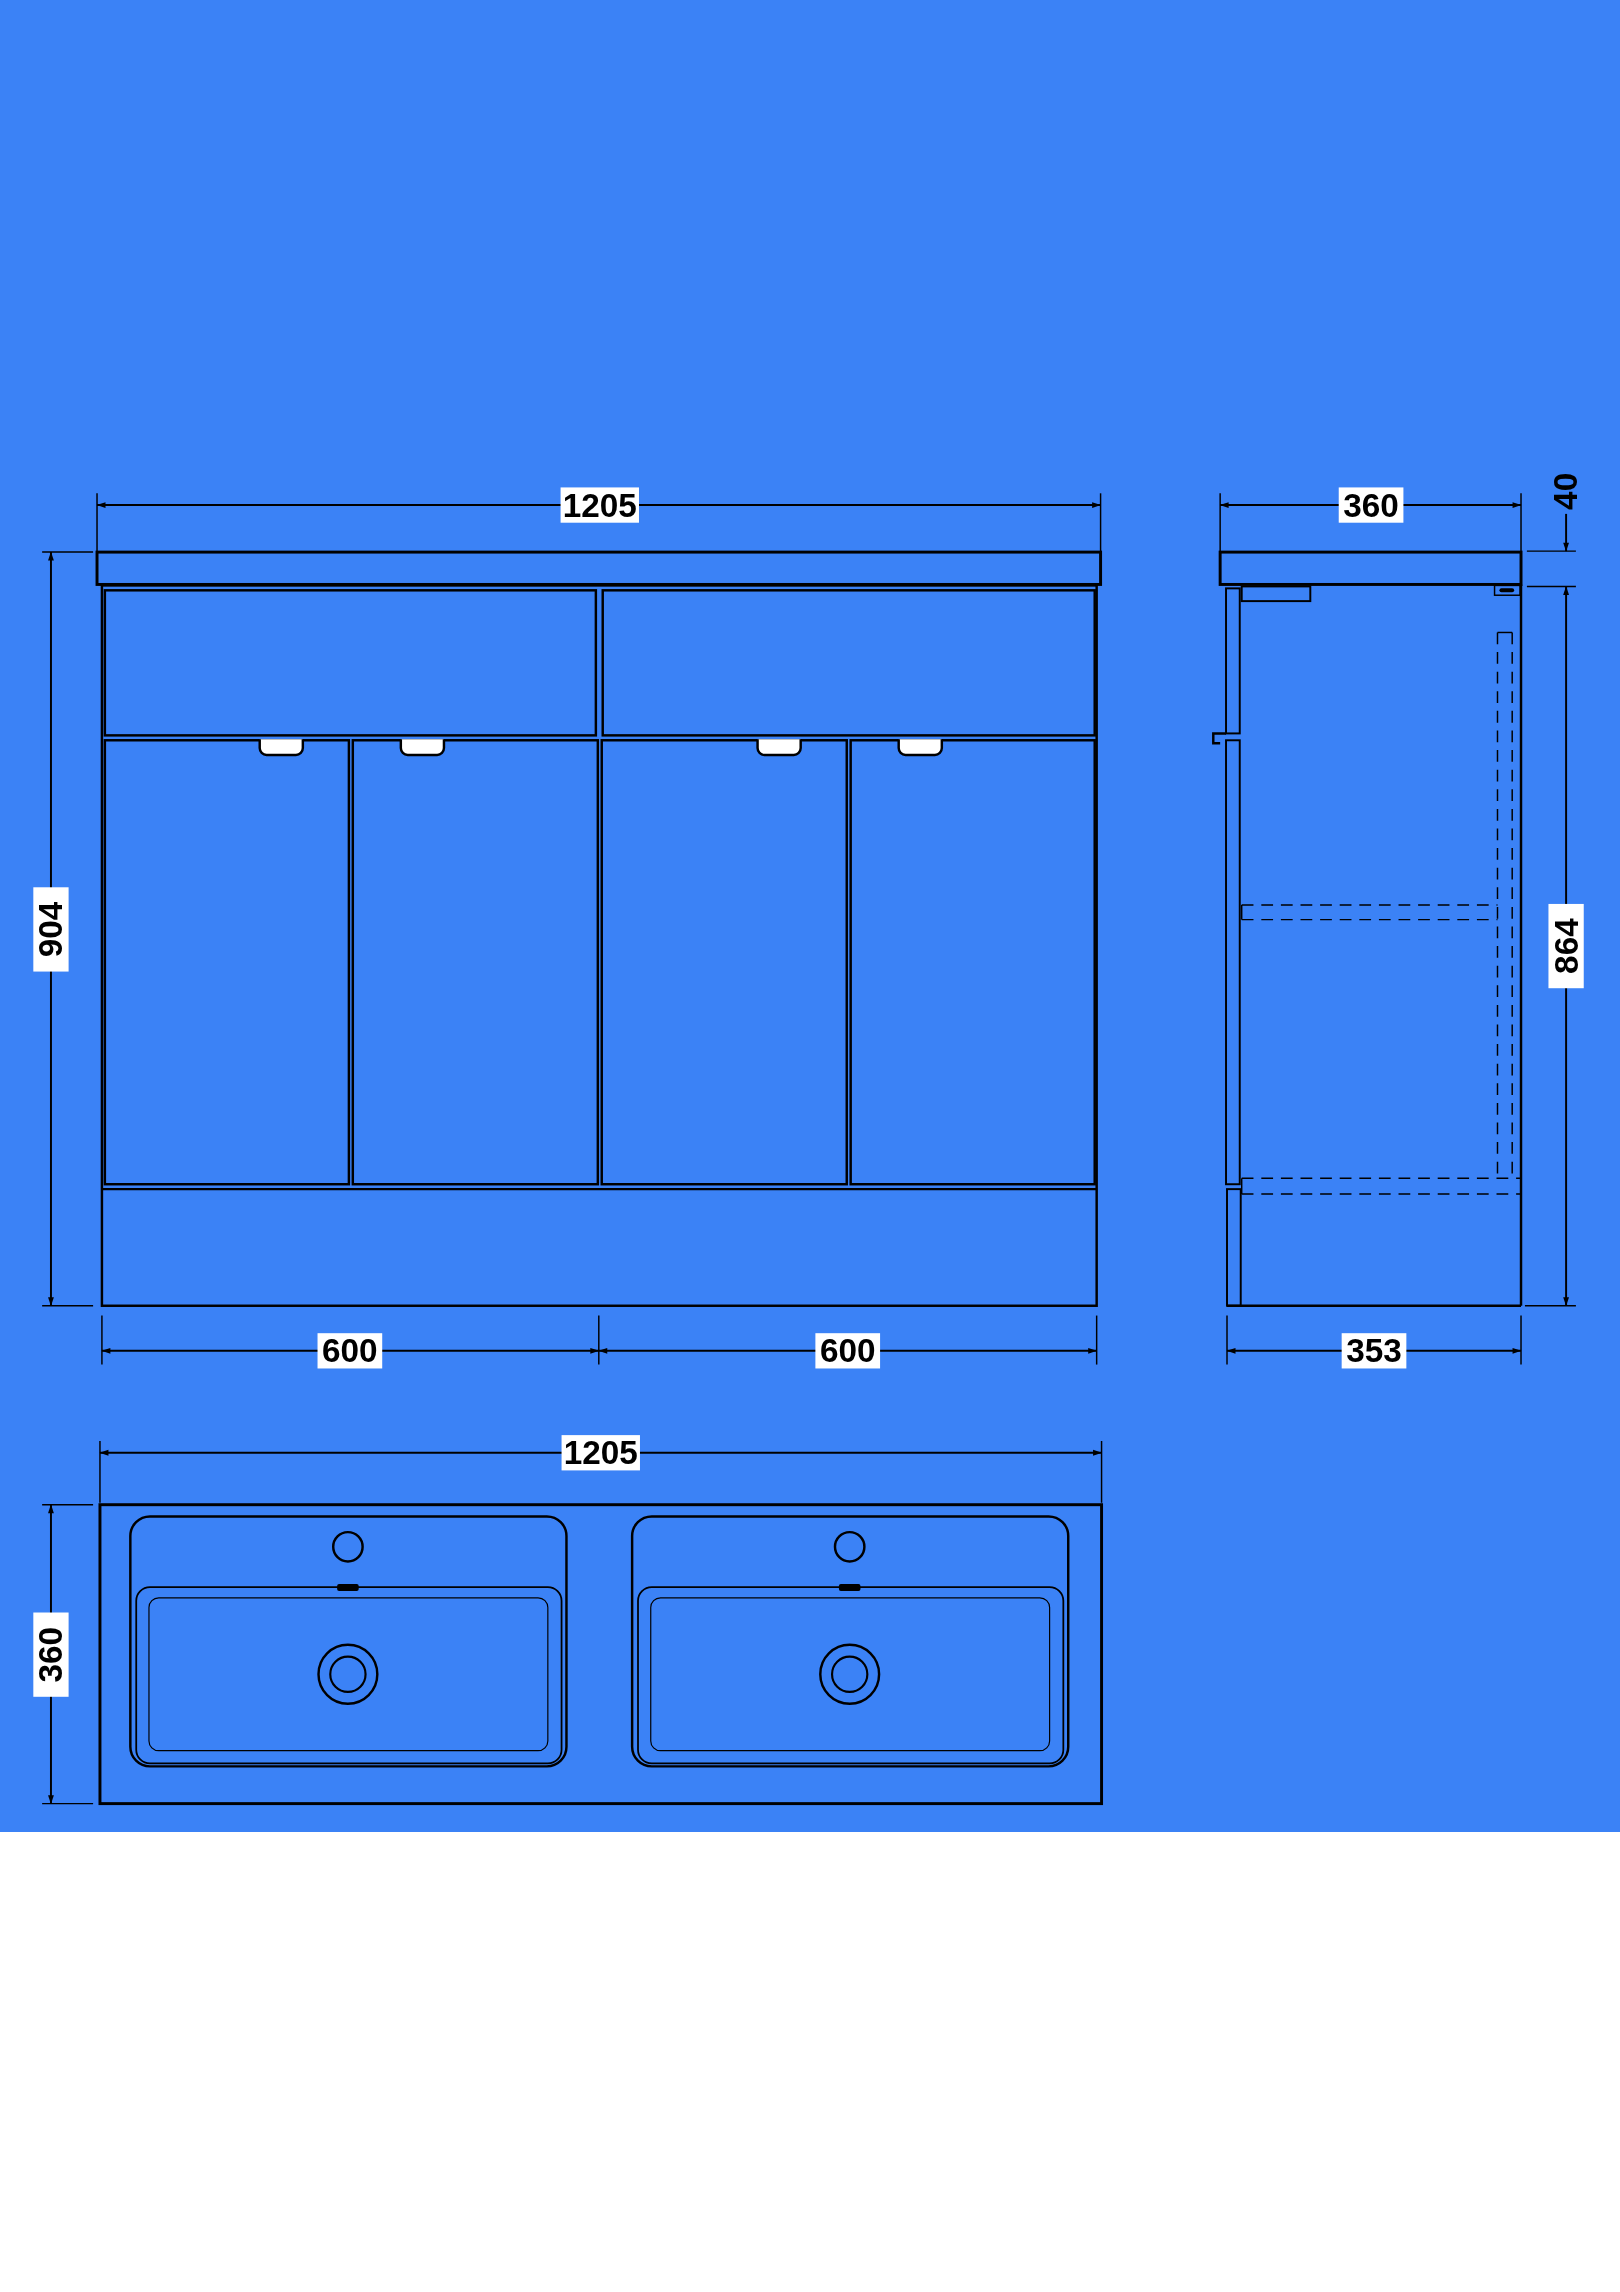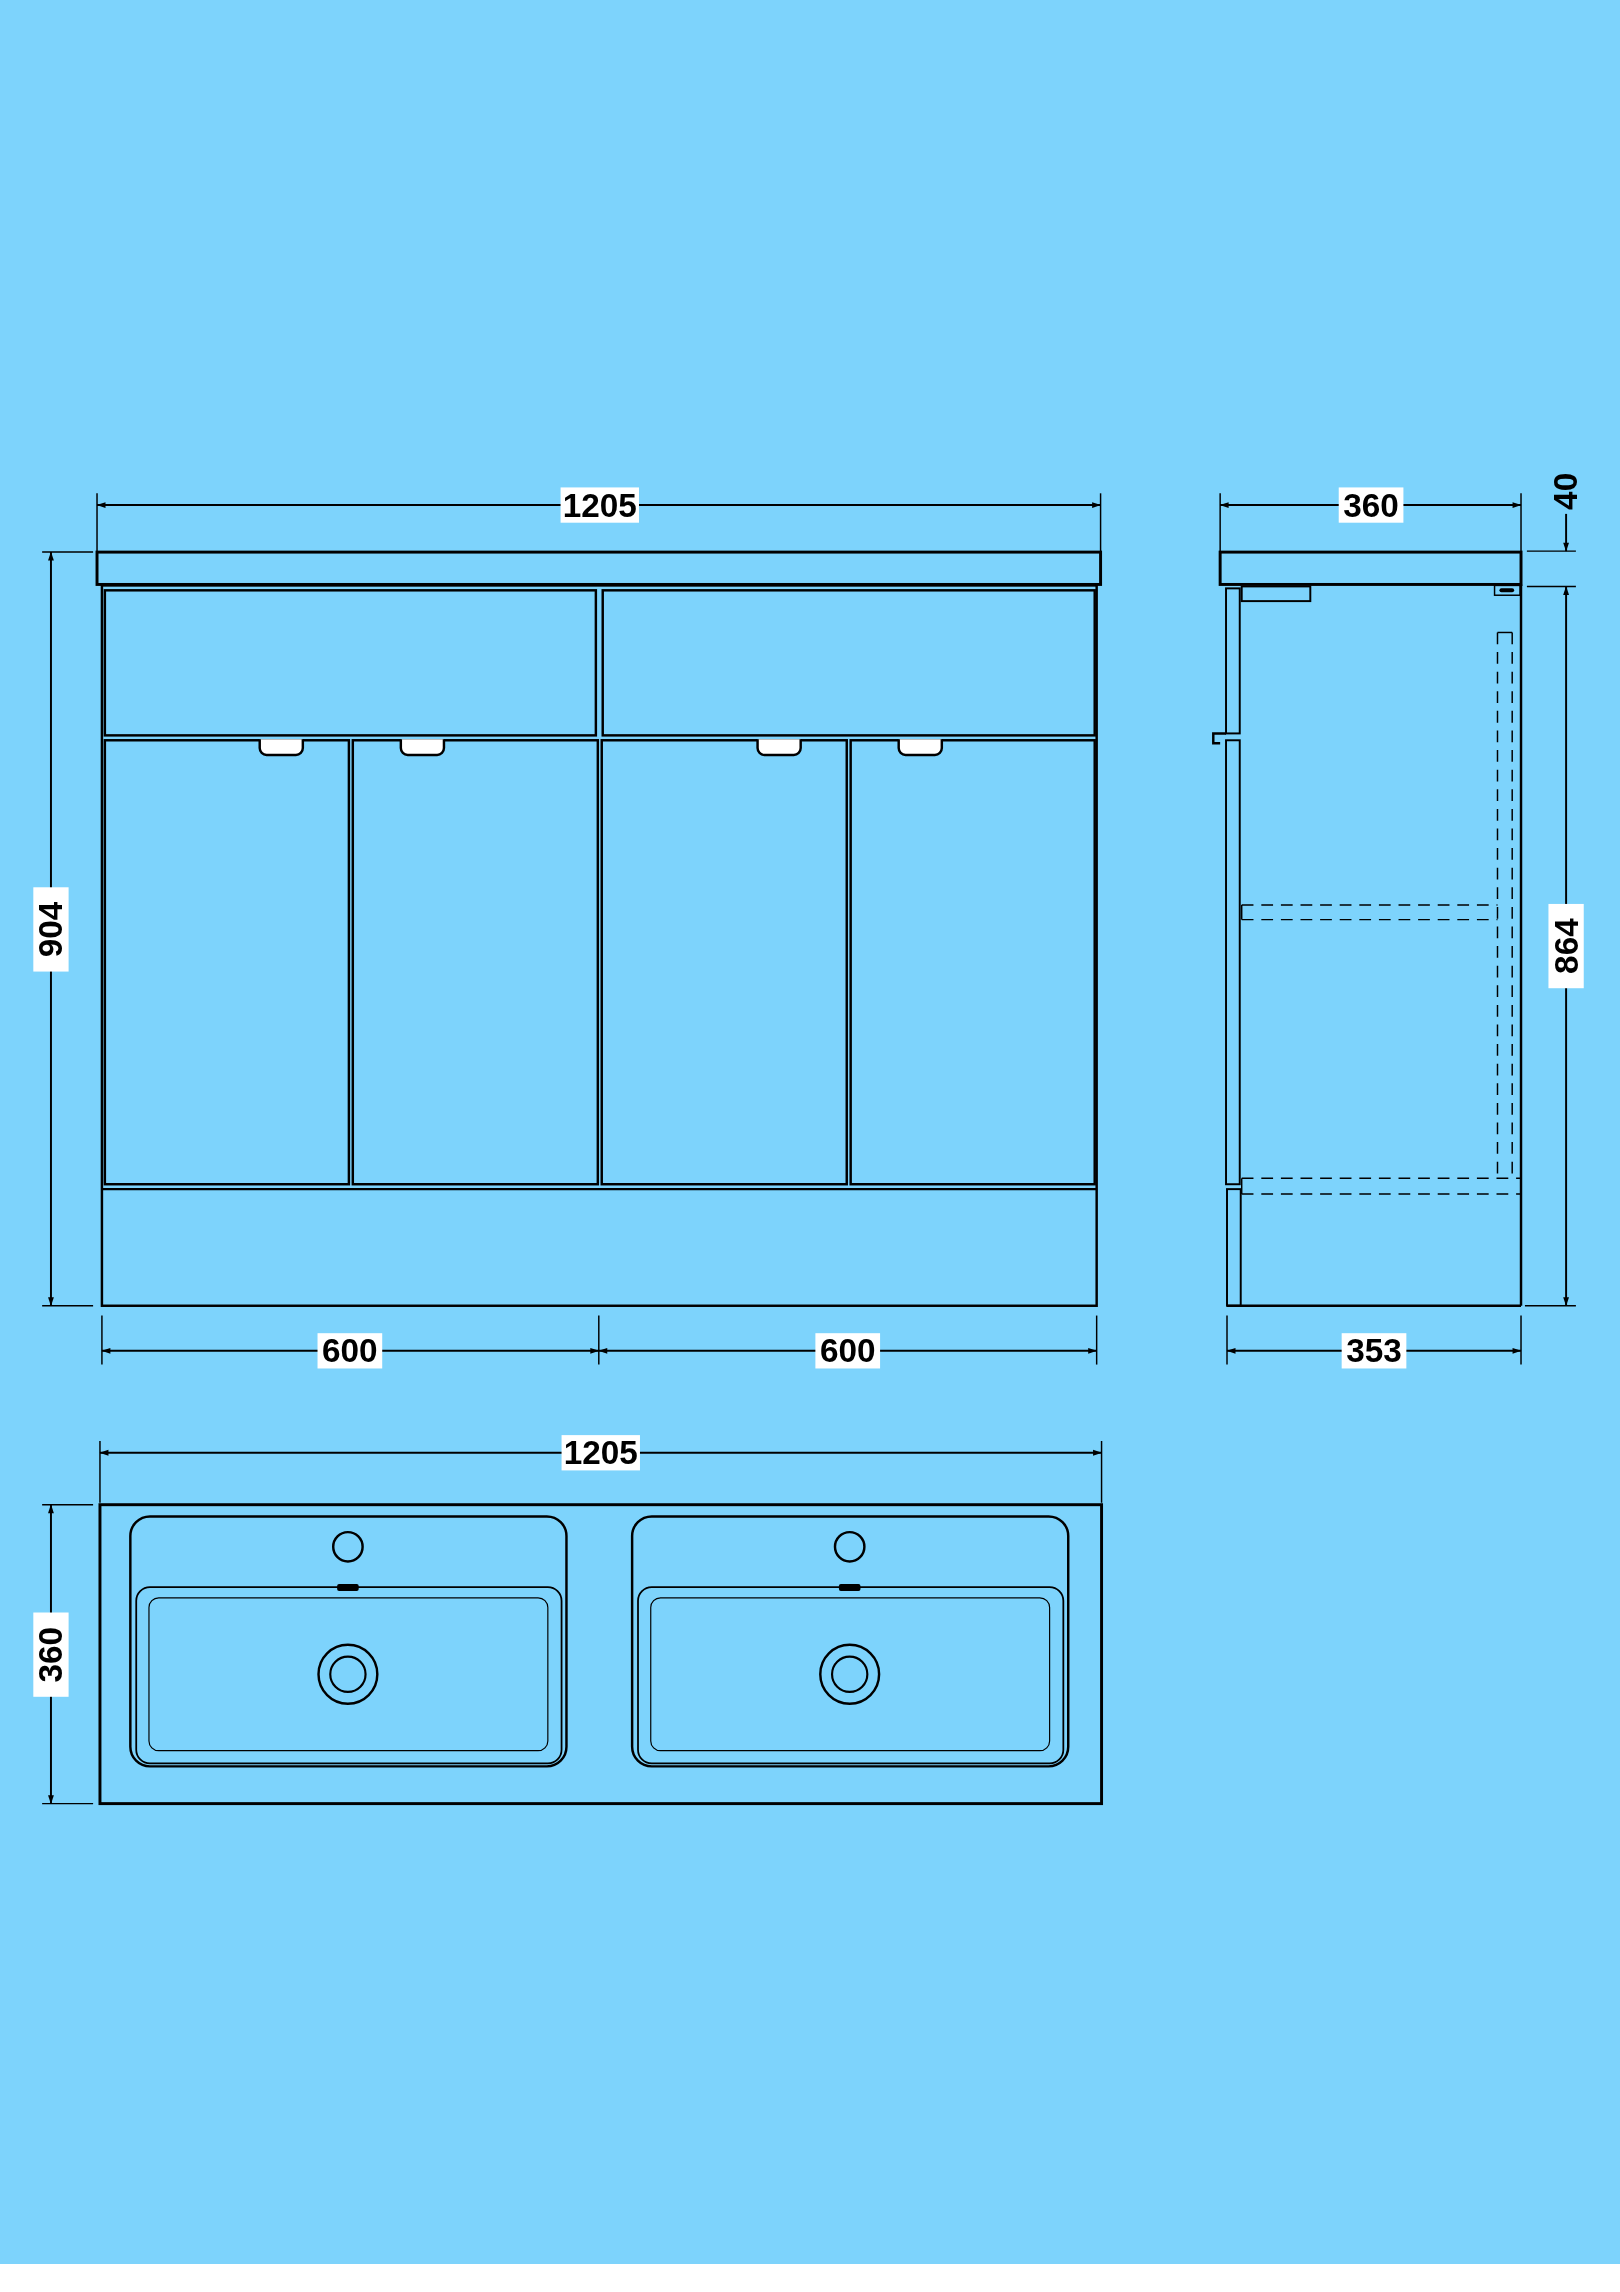--- a/index.html
+++ b/index.html
@@ -1,16 +1,16 @@
 <!DOCTYPE html>
 <html><head>
 <meta charset="utf-8">
 <style>
   html,body{margin:0;padding:0;background:#ffffff;}
-  .canvas{position:relative;width:1620px;height:2264px;background:#7dd3fc;overflow:hidden;
+  .canvas{position:relative;width:1620px;height:1832px;background:#3b82f6;overflow:hidden;
           font-family:"Liberation Sans", sans-serif;}
   svg{position:absolute;left:0;top:0;}
   text.dim{font-family:"Liberation Sans", sans-serif;font-weight:700;font-size:34px;fill:#000;}
   .ln{stroke:#000;fill:none;}
   .white{fill:#ffffff;}
 </style>
 </head>
 <body>
 
 <div class="canvas">

